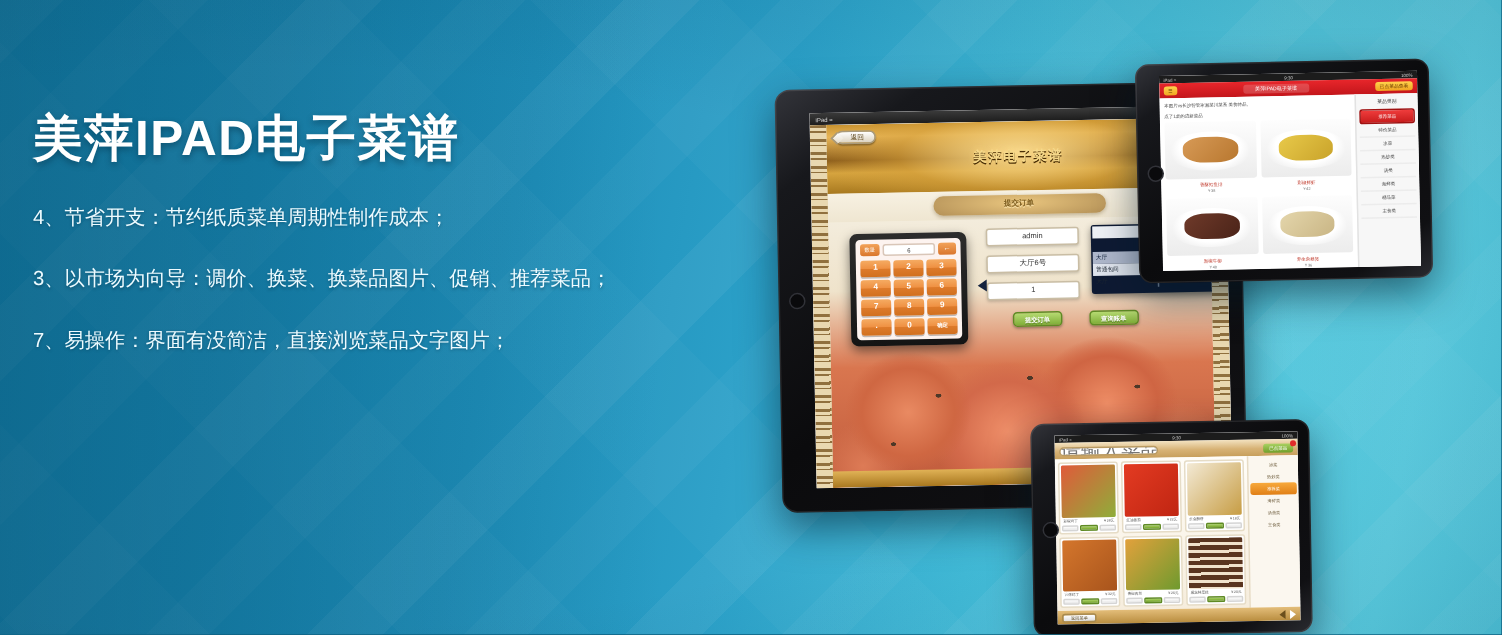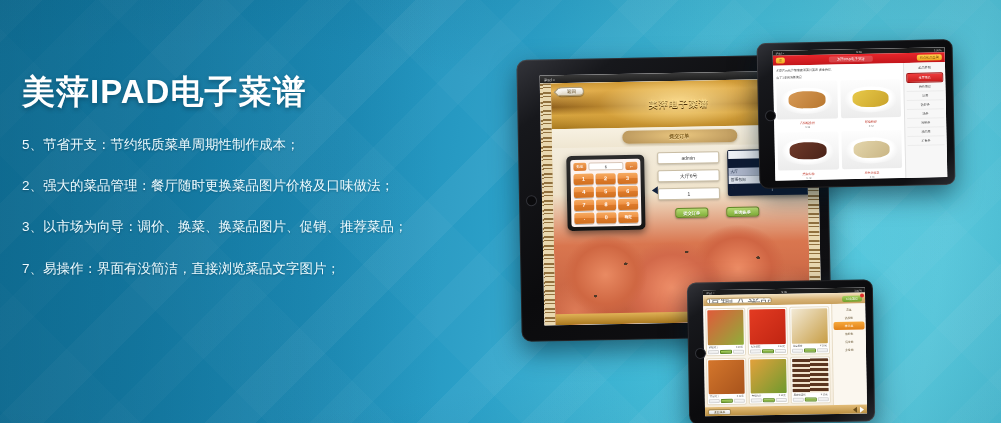--- a/index.html
+++ b/index.html
@@ -329,22 +329,21 @@
 
 <div class="banner">
   <div class="stripes"></div>
   <div class="stripes2"></div>
   <div class="leftwash"></div>
   <div class="vign"></div>
 
   <div class="copy">
     <div class="title">美萍IPAD电子菜谱</div>
     <div class="bullets">
-      <div class="bullet">5、节省开支：节约纸质菜单周期性制作成本；</div>
-      <div class="bullet">2、强大的菜品管理：餐厅随时更换菜品图片价格及口味做法；</div>
+      <div class="bullet">4、节省开支：节约纸质菜单周期性制作成本；</div>
       <div class="bullet">3、以市场为向导：调价、换菜、换菜品图片、促销、推荐菜品；</div>
       <div class="bullet">7、易操作：界面有没简洁，直接浏览菜品文字图片；</div>
     </div>
   </div>
 
   <div class="tablet" id="tablet-main">
     <div class="bezel">
       <div class="glass">
 
         <div class="statusbar">

